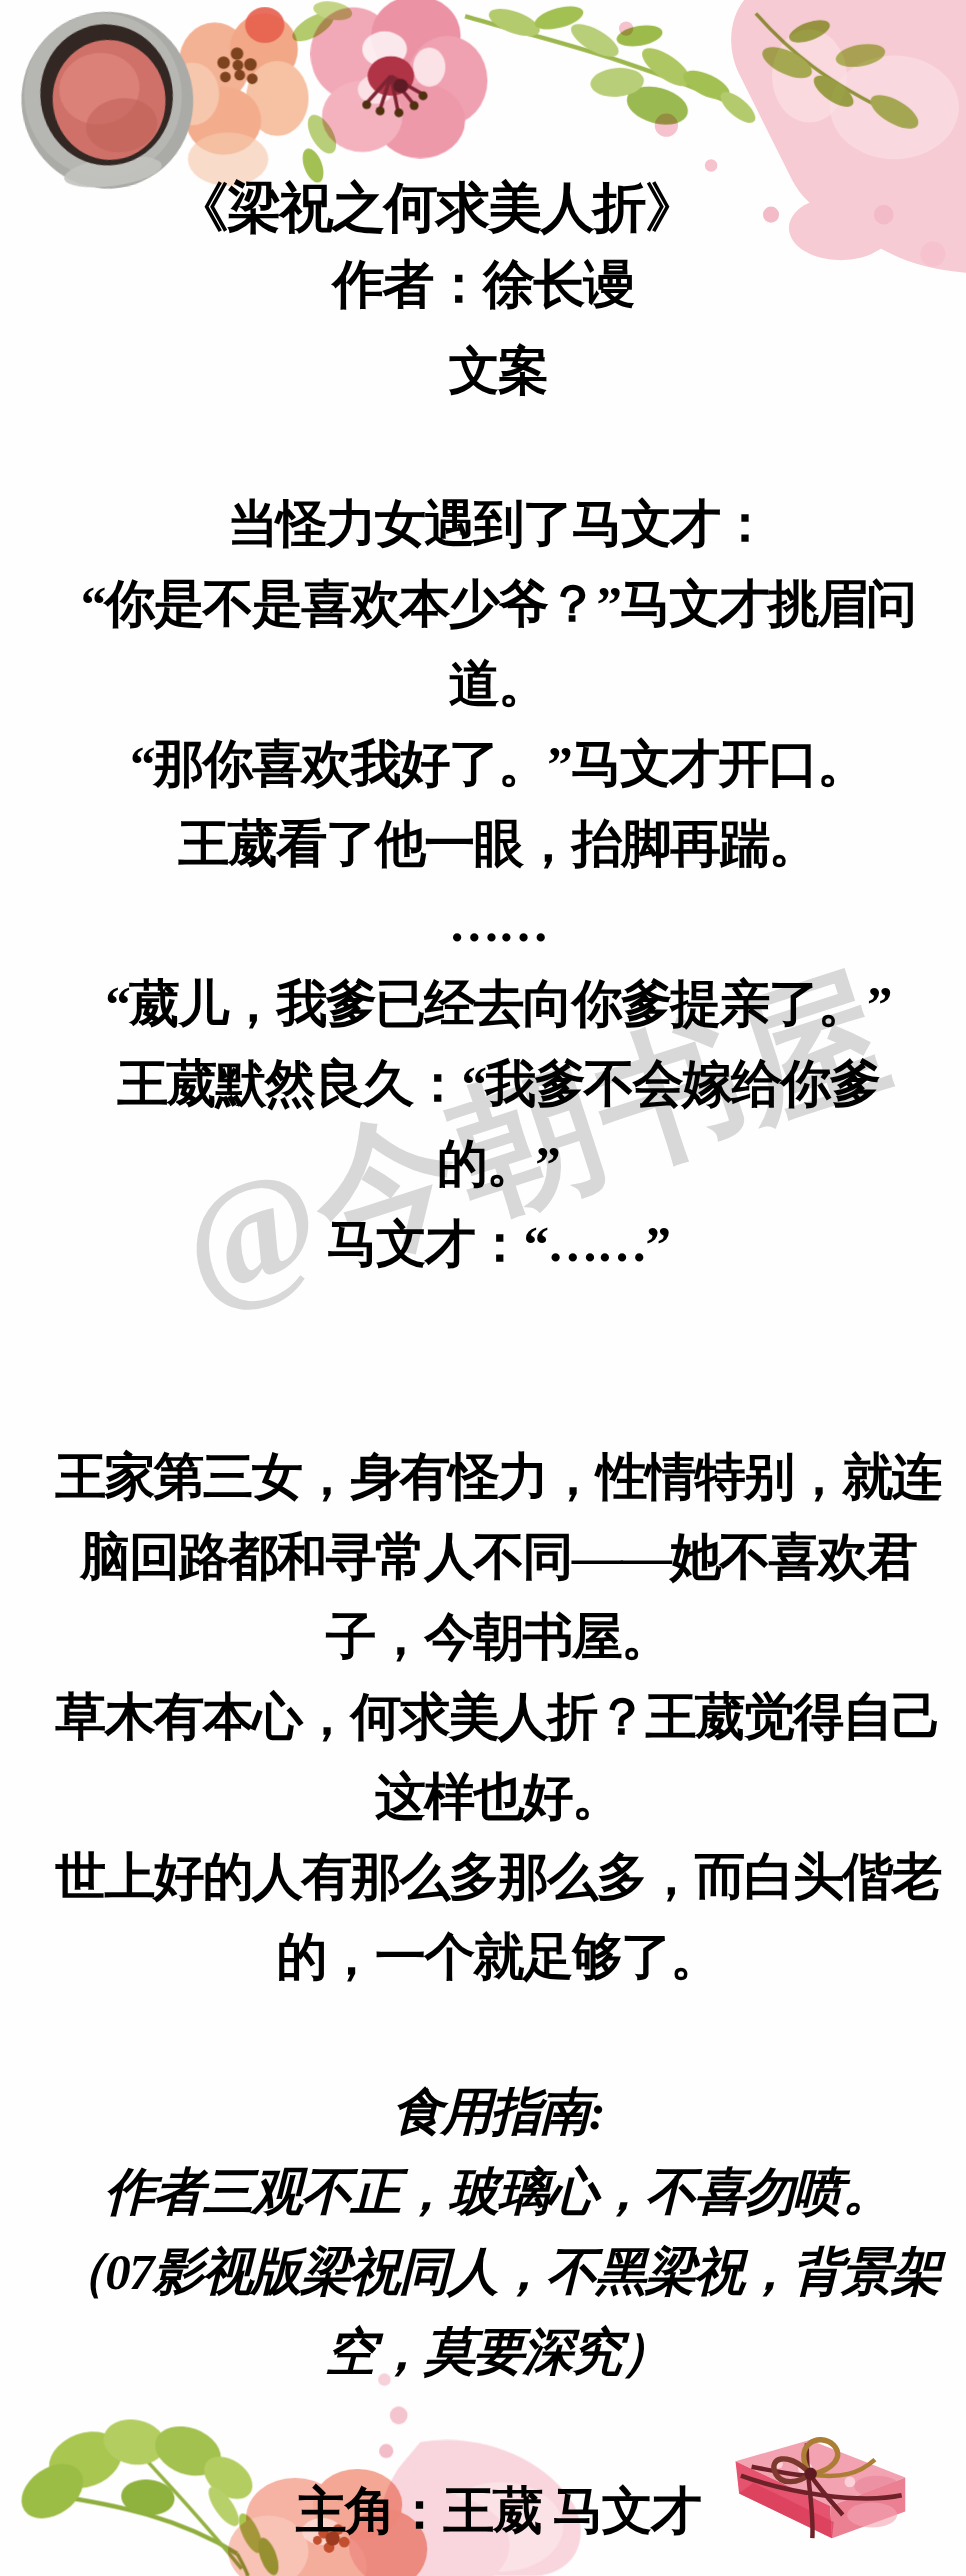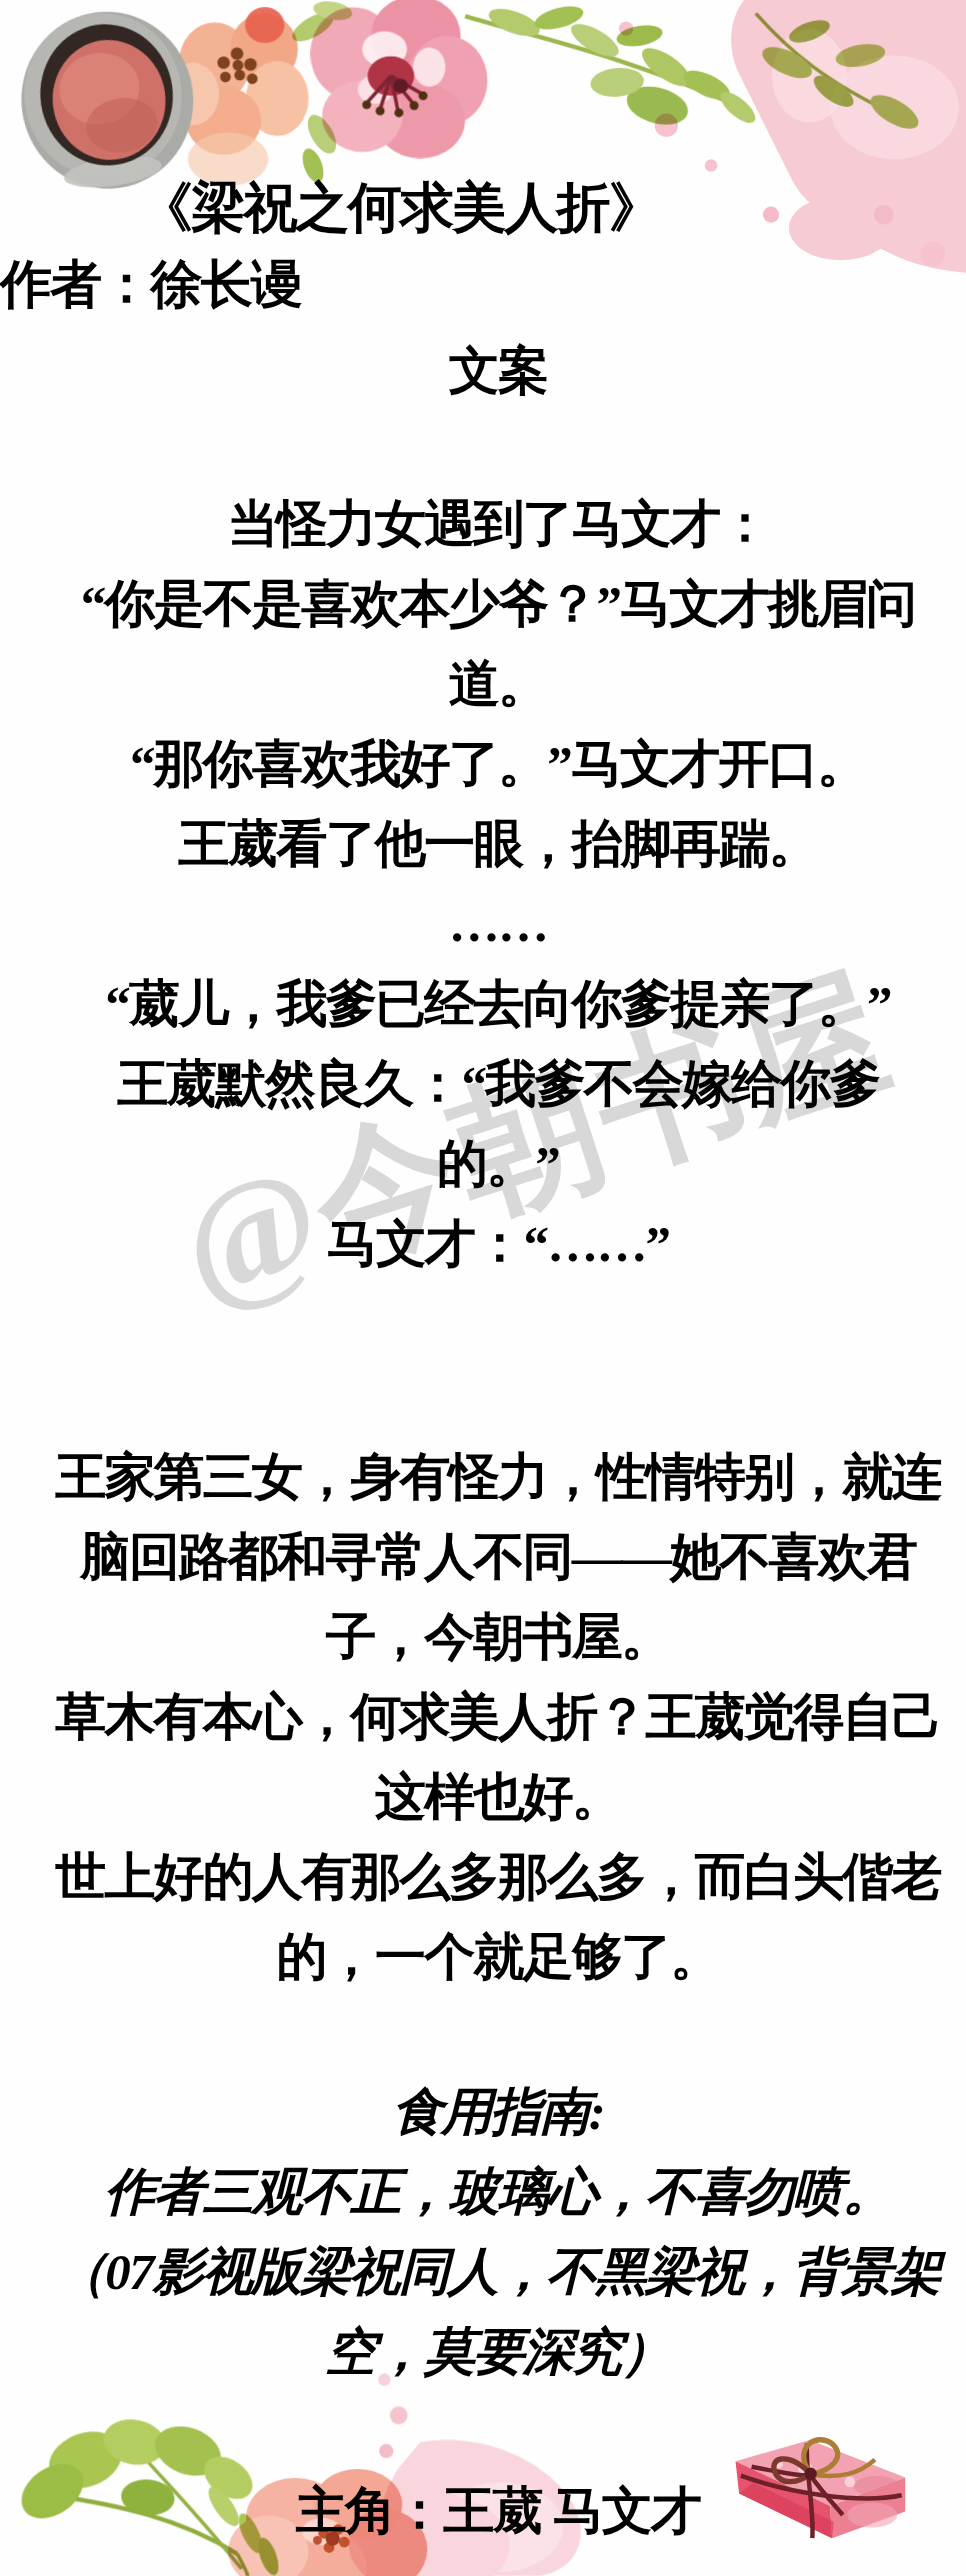--- a/index.html
+++ b/index.html
@@ -17,22 +17,22 @@
     position:absolute;
     left:134px;top:1042px;width:805px;height:206px;
     font-size:145px;font-weight:bold;
     color:#d6d6d6;opacity:.95;
     letter-spacing:3.6px;white-space:nowrap;
     transform:rotate(-18deg);
     transform-origin:50% 50%;
     z-index:1;text-align:center;
   }
   .txt{position:absolute;z-index:2;font-weight:bold;}
-  #title-line{left:0;top:172px;width:800px;text-align:center;font-size:54px;line-height:72px;letter-spacing:-1.8px;}
-  #author-line{left:0;top:249px;width:966px;font-size:52px;line-height:72px;letter-spacing:-1.8px;}
+  #title-line{left:0;top:172px;width:800px;text-align:center;font-size:54px;line-height:72px;letter-spacing:-1.8px;padding-left:36px;}
+  #author-line{left:0;top:249px;width:966px;text-align:center;font-size:52px;line-height:72px;letter-spacing:-1.8px;}
   .para{left:55px;width:886px;font-size:51px;line-height:80px;letter-spacing:-1.8px;text-align:center;}
   #p-label{top:331px;}
   #p-dialog{top:484px;}
   #p-intro{top:1437px;}
   #p-guide{top:2072px;font-style:italic;}
   #p-leads{top:2471px;}
   .line{white-space:nowrap;}
 </style>
 </head>
 <body>

